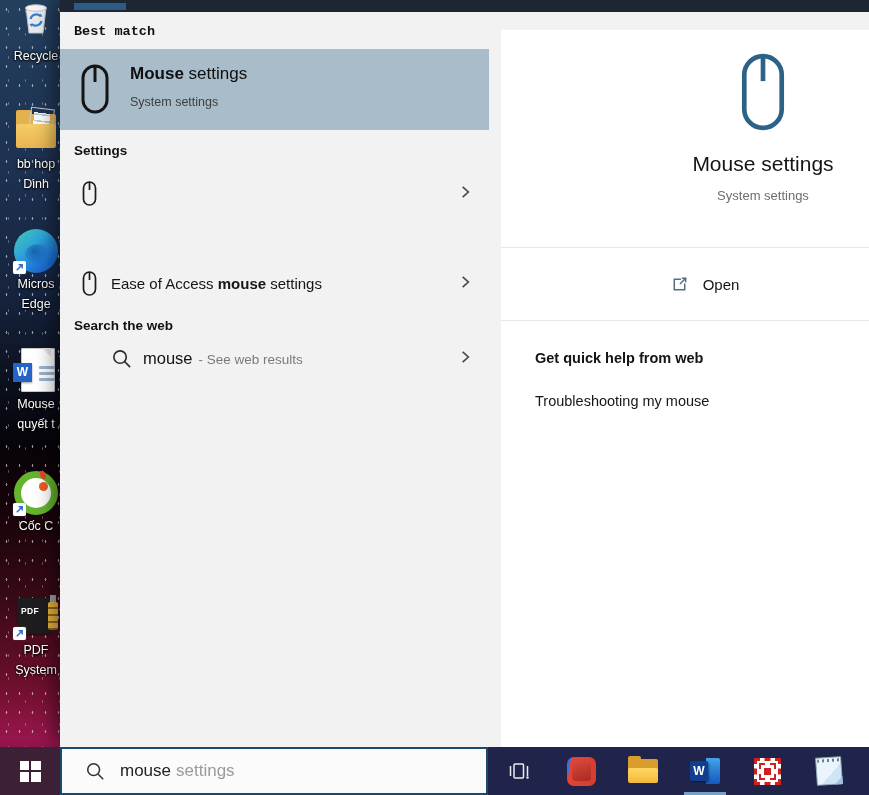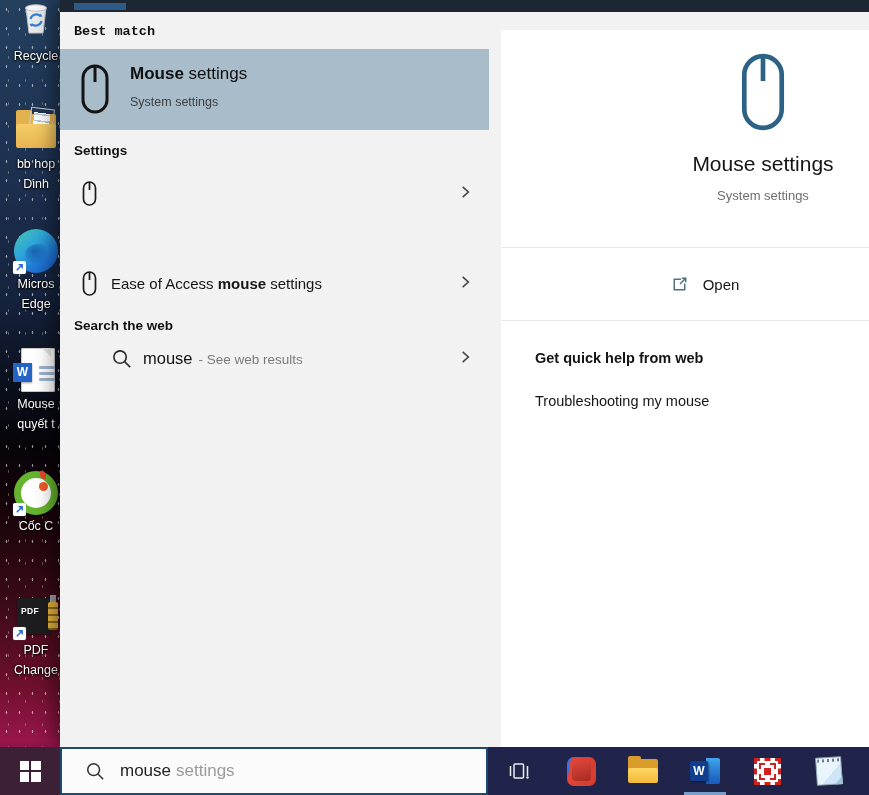--- a/index.html
+++ b/index.html
@@ -210,21 +210,21 @@
       <span class="label">PDF</span>
       <span class="clamp"></span>
         <span class="screw"></span>
       <span class="sc-arrow">
         <svg width="9" height="9" viewBox="0 0 10 10">
             <path d="M2 8 L8 2 M4 2 H8 V6" stroke="#2b6bd4" fill="none" stroke-width="1.6"></path>
           </svg>
       </span>
     </div>
     <span class="desk-label">PDF</span>
-    <span class="desk-label">Change</span>
+    <span class="desk-label">System</span>
   </div>
 </div>
 
 <div class="flyout">
   <div class="topbar">
     <span class="topbar-accent"></span>
   </div>
 
   <div class="leftcol">
     <div class="sec-header h-best">Best match</div>

